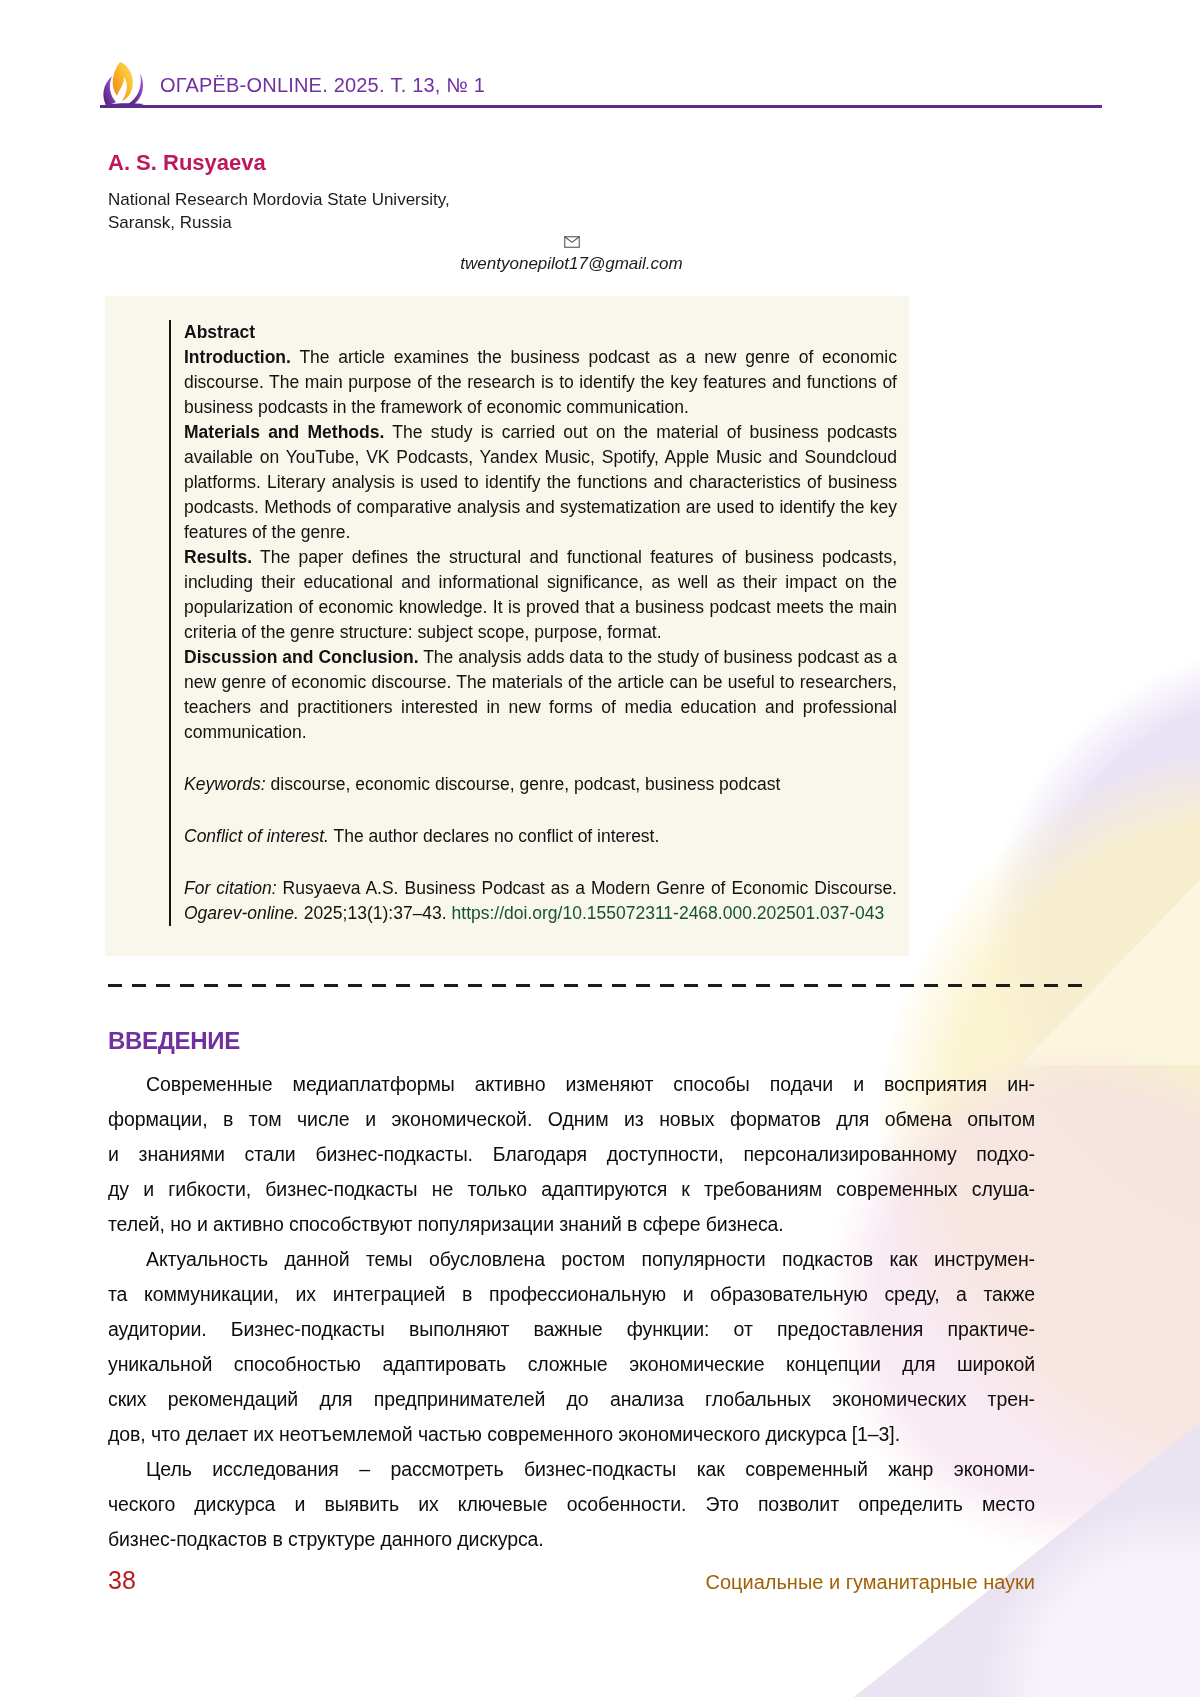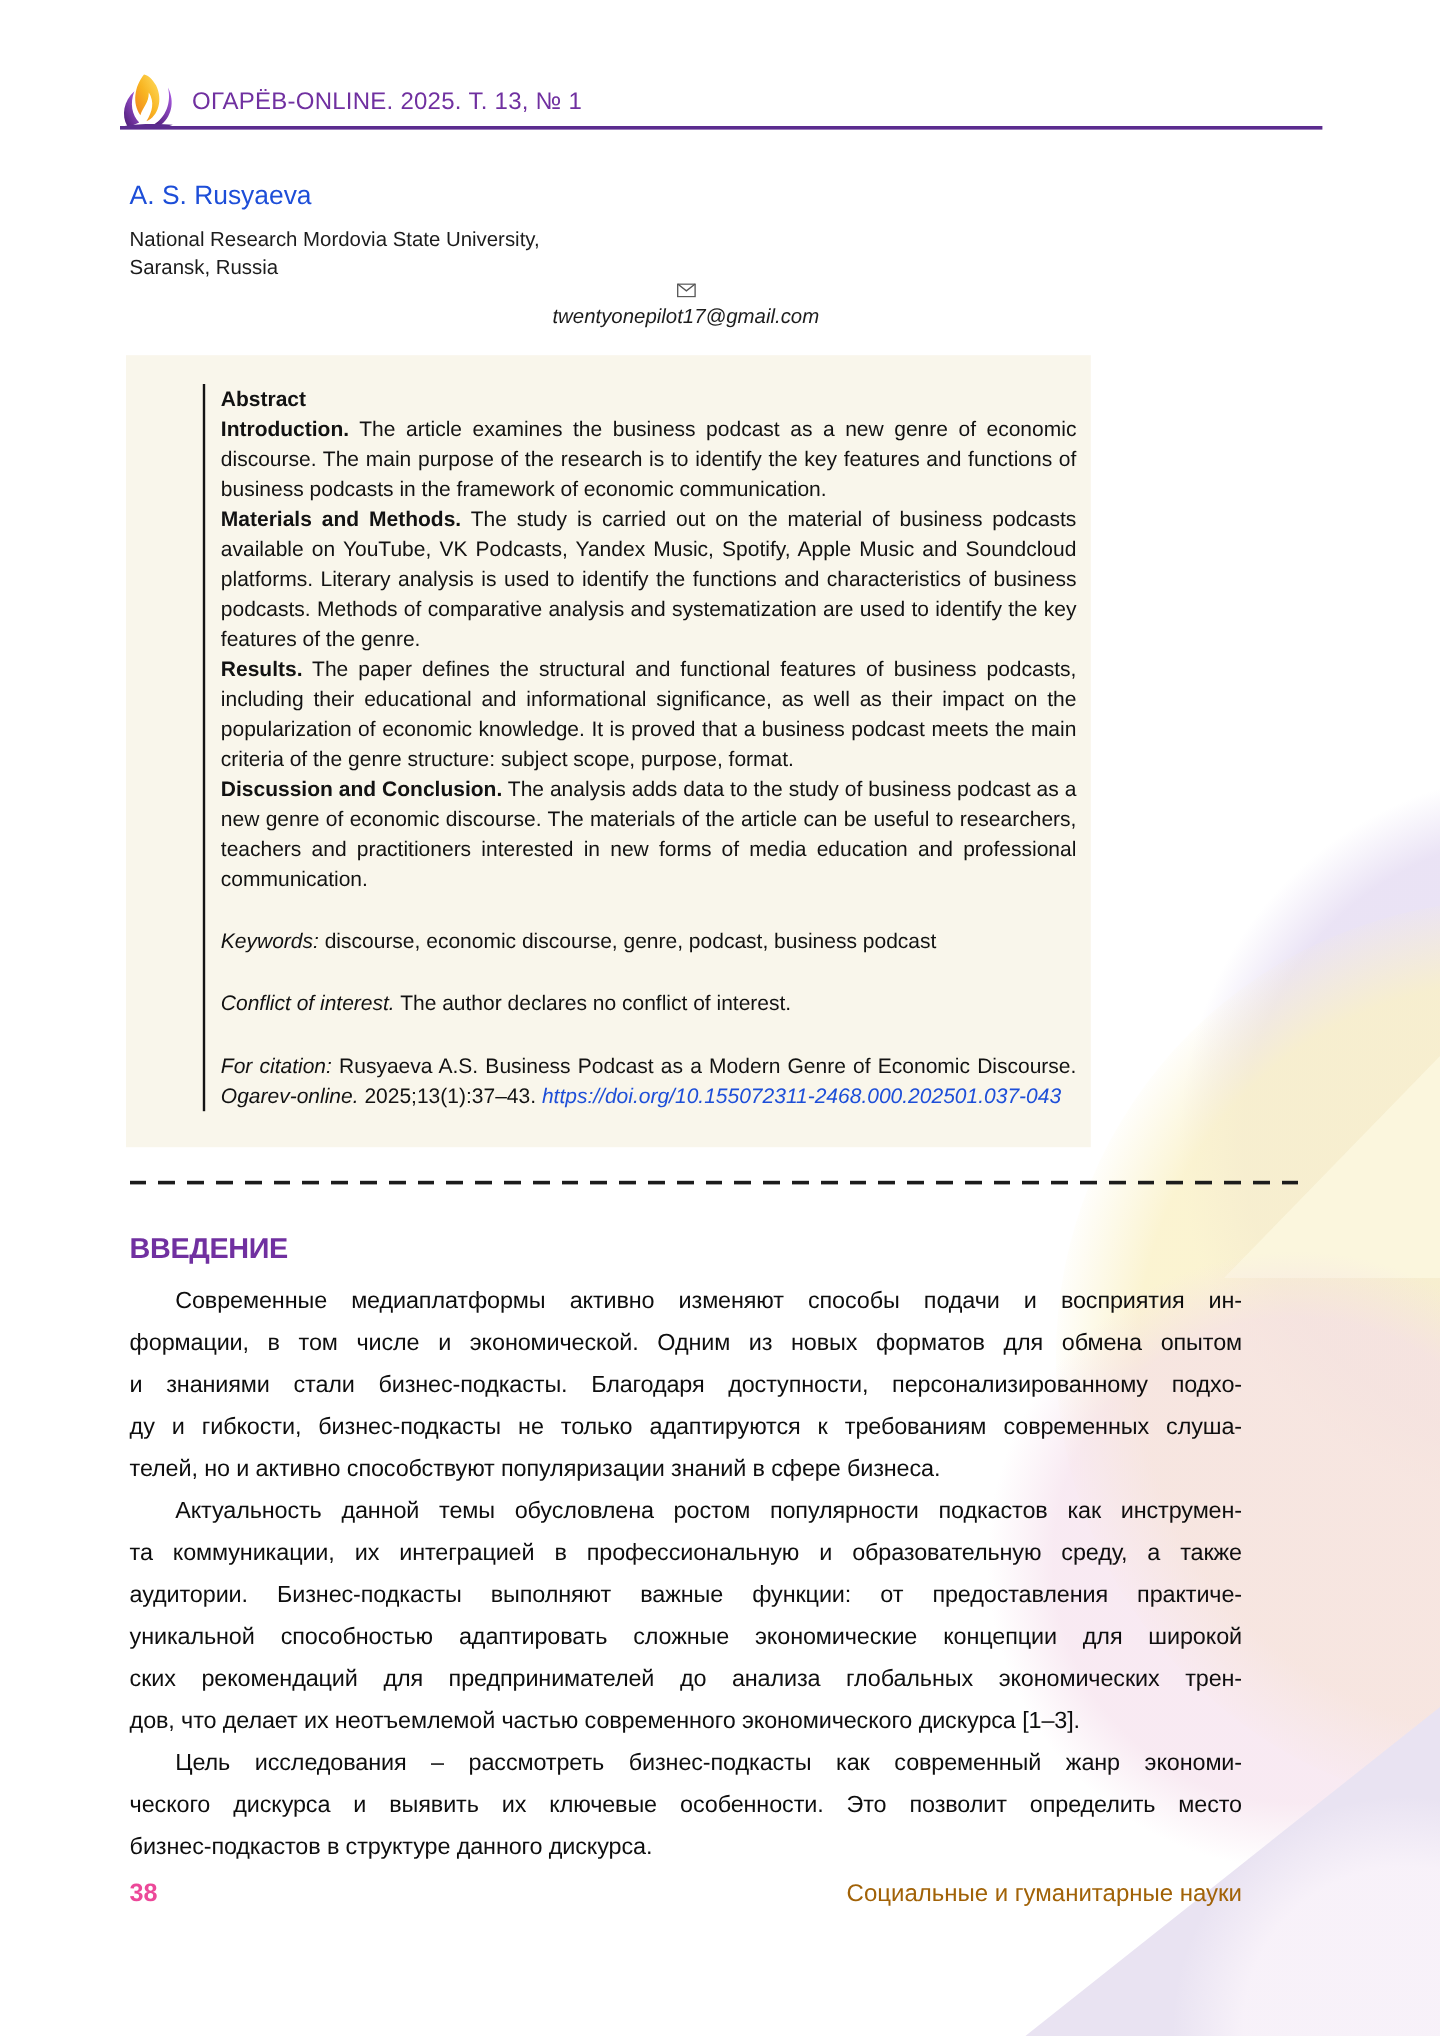--- a/index.html
+++ b/index.html
@@ -37,59 +37,59 @@
   .journal-title {
     position: absolute; left: 60px; top: 12px;
     font-size: 20px; font-weight: 400; color: #7030a0; letter-spacing: 0.2px;
   }
   
   .content { position: absolute; left: 108px; width: 927px; top: 126px; z-index: 1; }
   .article-title {
     color: #7030a0; font-size: 30px; font-weight: 700; line-height: 39px;
     letter-spacing: -0.3px;
   }
-  .author-name { margin-top: 24px; font-size: 22px; font-weight: 400; color: #1d4ed8; }
+  .author-name { margin-top: 24px; font-size: 22px; font-weight: 700; color: #be185d; }
   .affiliation { margin-top: 12px; font-size: 17px; line-height: 23px; color: #1c1c1c; }
   .email-row { display: flex; align-items: center; gap: 6px; font-size: 17px; margin-top: 2px; flex-direction: column; }
   .email-row .email { font-style: italic; color: #1c1c1c; }
   .mail-icon { width: 16px; height: 12px; display: inline-block; }
   
   .abstract-wrap {
     margin-top: 22px; margin-left: -3px; width: 804px;
     background: #f9f6eb; padding: 24px 12px 30px 0;
   }
   .abstract-inner {
     margin-left: 64px; border-left: 2.5px solid #141414; padding-left: 13px;
     font-size: 17.5px; line-height: 25px; color: #121212;
   }
   .ab-block { text-align: justify; }
   .ab-block.gap { margin-top: 27px; }
   .seg-bold { font-weight: 700; }
   .seg-italic { font-style: italic; }
-  .seg-link { color: #1d4ed8; text-decoration: none; font-style: italic; }
+  .seg-link { color: #14532d; text-decoration: none; }
   
   .divider {
     margin-top: 28px; height: 3px; width: 977px;
     background: repeating-linear-gradient(to right, #1c1c1c 0 14px, transparent 14px 24px);
   }
   
   .intro-heading {
     margin-top: 40px; color: #7030a0; font-size: 24px; font-weight: 700;
     letter-spacing: -0.3px;
   }
   .intro-paragraphs { margin-top: 12px; font-size: 19.5px; line-height: 35px; color: #0e0e0e; letter-spacing: -0.1px; }
   .line { text-align: justify; text-align-last: justify; }
   .line.first { text-indent: 38px; }
   .line.last { text-align-last: left; }
   
   .footer {
     position: absolute; left: 108px; right: 165px; top: 1566px; z-index: 2;
     display: flex; justify-content: space-between; align-items: baseline;
   }
-  .page-number { font-size: 21px; font-weight: 700; color: #ec4899; }
+  .page-number { font-size: 25px; font-weight: 400; color: #b91c1c; }
   .footer-section { font-size: 20px; color: #a16207; }
 </style>
 </head>
 <body>
 
 <div class="page">
 
   <div class="dec dec-lavender-top"></div>
   <div class="dec dec-yellow-big"></div>
   <div class="dec dec-cream-tri"></div>

